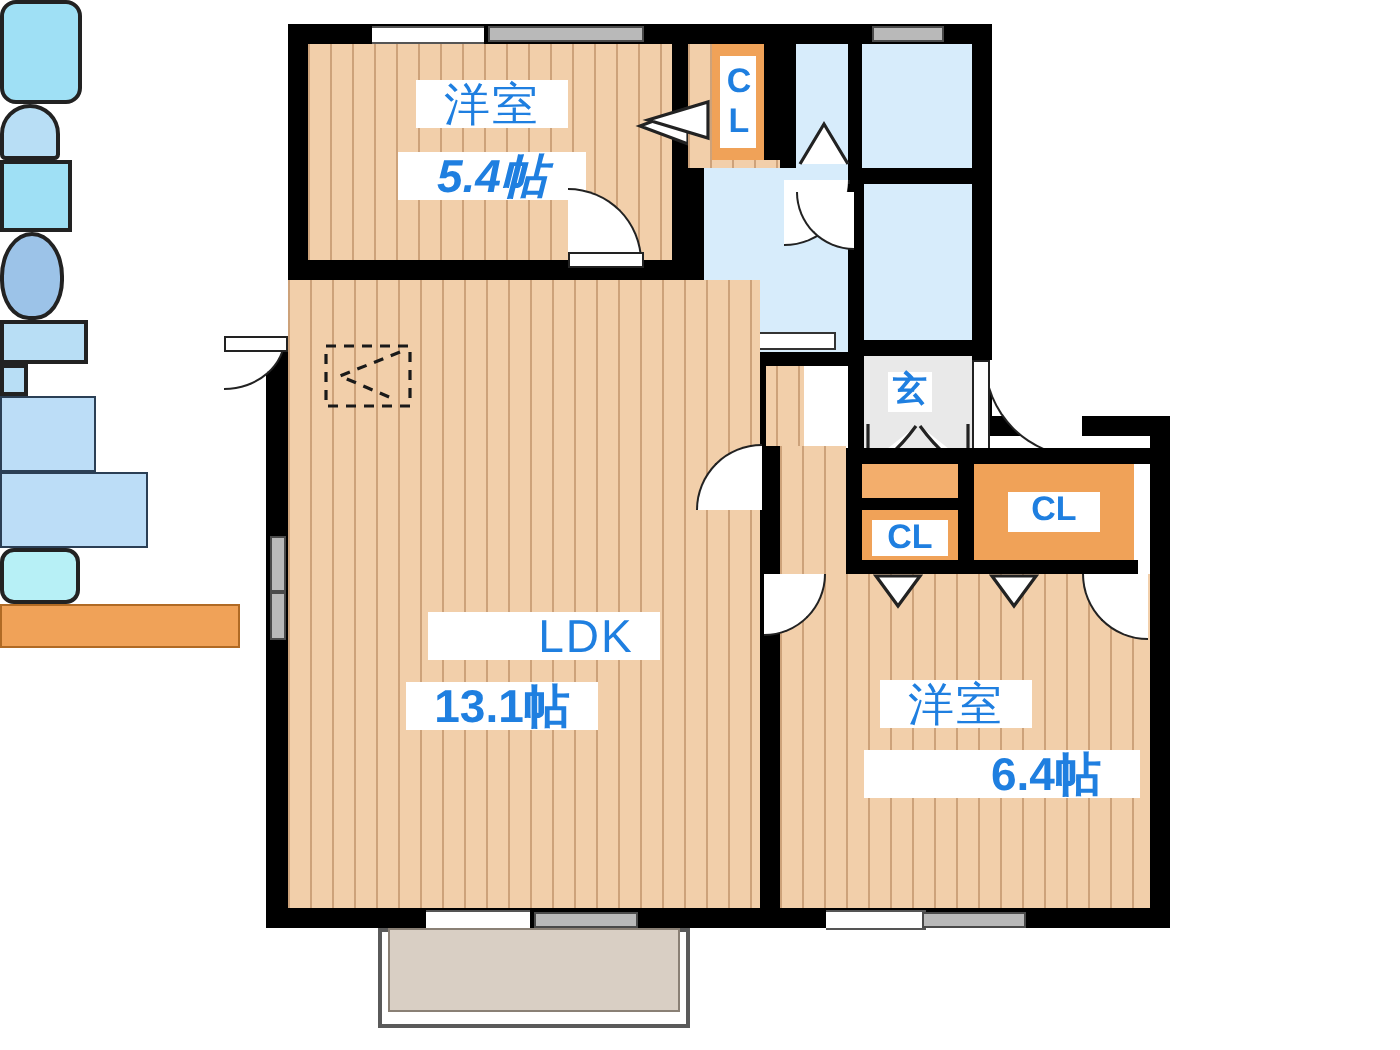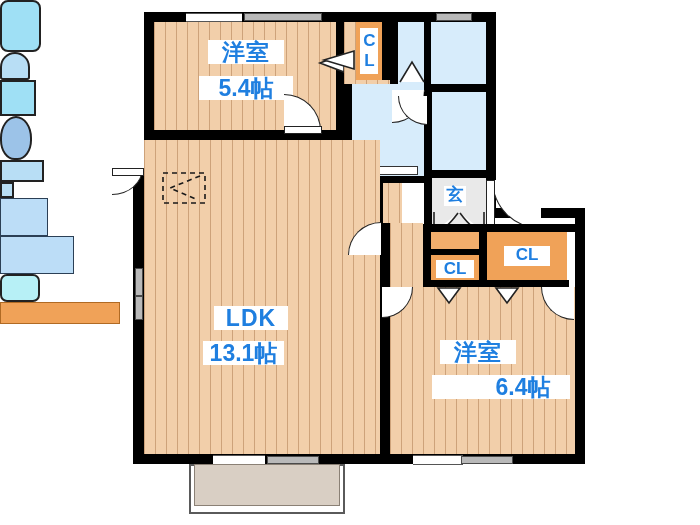--- a/index.html
+++ b/index.html
@@ -25,21 +25,21 @@
   .closet-lite{background:#f3ae6c;}
   .genkan{background:#e9e9e9;}
   .balcony-fill{background:#d9cfc4;}
 
   
   .wall{background:#000000;}
 
   
   .lbl{position:absolute;color:#1f7fe0;background:#ffffff;
        text-align:center;line-height:1.05;white-space:nowrap;}
-  .room-name{font-size:23px;font-weight:700;letter-spacing:1px;}
+  .room-name{font-size:23px;font-weight:400;letter-spacing:1px;}
   .room-size{font-size:23px;font-weight:700;letter-spacing:0px;}
   .cl-lbl{color:#1f7fe0;font-size:17px;font-weight:700;background:#ffffff;
           position:absolute;text-align:center;line-height:1.0;}
   .cl-vert{writing-mode:vertical-rl;text-orientation:upright;letter-spacing:1px;}
   .small-j{color:#1f7fe0;font-size:15px;font-weight:700;background:#ffffff;
            position:absolute;text-align:center;line-height:1.05;}
   .small-j.vert{writing-mode:vertical-rl;text-orientation:upright;}
   .balcony-lbl{color:#1f7fe0;font-size:15px;font-weight:700;background:#f7f5f2;
                position:absolute;text-align:center;letter-spacing:1px;}
 
@@ -90,21 +90,21 @@
   <div class="abs wall" style="left:575px;top:208px;width:10px;height:256px;"></div>
 
   <div class="abs floor" style="left:154px;top:22px;width:182px;height:108px;"></div>
   <div class="abs wall" style="left:144px;top:130px;width:192px;height:10px;"></div>
   <div class="abs wall" style="left:336px;top:22px;width:8px;height:118px;"></div>
 
   <div class="win" style="left:186px;top:13px;width:56px;height:7px;"></div>
   <div class="win-gray" style="left:244px;top:13px;width:76px;height:6px;"></div>
 
   <div class="lbl room-name" style="left:208px;top:40px;width:76px;">洋室</div>
-  <div class="lbl room-size" style="left:199px;top:76px;width:94px;">5.4帖</div>
+  <div class="lbl room-size" style="left:199px;top:76px;width:94px;font-style:italic;">5.4帖</div>
 
   <svg class="deco" style="left:318px;top:52px;width:28px;height:22px;">
     <polygon points="26,2 26,20 2,11" fill="#ffffff" stroke="#222" stroke-width="1.6"></polygon>
   </svg>
 
   <div class="arc arc-tr" style="left:284px;top:94px;width:36px;height:36px;border-left:none;border-bottom:none;"></div>
   <div class="leafv" style="left:284px;top:126px;width:36px;height:6px;"></div>
 
   <div class="abs floor" style="left:344px;top:22px;width:58px;height:210px;"></div>
 
@@ -163,22 +163,22 @@
   <div class="kitchen-unit" style="left:152px;top:207px;width:46px;height:36px;"></div>
   <div class="kitchen-unit" style="left:198px;top:207px;width:72px;height:36px;"></div>
   <div class="kitchen-sink" style="left:218px;top:213px;width:36px;height:24px;"></div>
   <div class="counter" style="left:152px;top:245px;width:118px;height:20px;"></div>
 
   <svg class="deco" style="left:162px;top:172px;width:44px;height:32px;">
     <rect x="1" y="1" width="42" height="30" fill="none" stroke="#1a1a1a" stroke-width="1.6" stroke-dasharray="5,4"></rect>
     <polyline points="38,4 8,16 36,28" fill="none" stroke="#1a1a1a" stroke-width="1.6" stroke-dasharray="5,4"></polyline>
   </svg>
 
-  <div class="lbl room-name" style="left:214px;top:306px;width:74px;">LDK</div>
-  <div class="lbl room-size" style="left:203px;top:341px;width:81px;">13.1帖</div>
+  <div class="lbl room-name" style="left:214px;top:306px;width:74px;padding-left:42px;">LDK</div>
+  <div class="lbl room-size" style="left:203px;top:341px;width:96px;">13.1帖</div>
 
   <div class="arc arc-br" style="left:112px;top:168px;width:30px;height:26px;border-top:none;border-left:none;"></div>
   <div class="leafv" style="left:112px;top:168px;width:30px;height:6px;"></div>
 
   <div class="win-gray" style="left:135px;top:268px;width:6px;height:26px;"></div>
   <div class="win-gray" style="left:135px;top:296px;width:6px;height:22px;"></div>
 
   <div class="abs wall" style="left:380px;top:223px;width:10px;height:241px;"></div>
 
   <div class="arc arc-tl" style="left:348px;top:222px;width:32px;height:32px;border-right:none;border-bottom:none;"></div>

